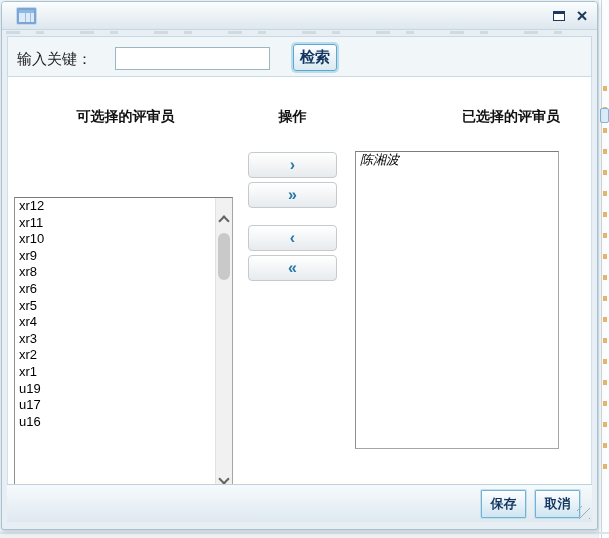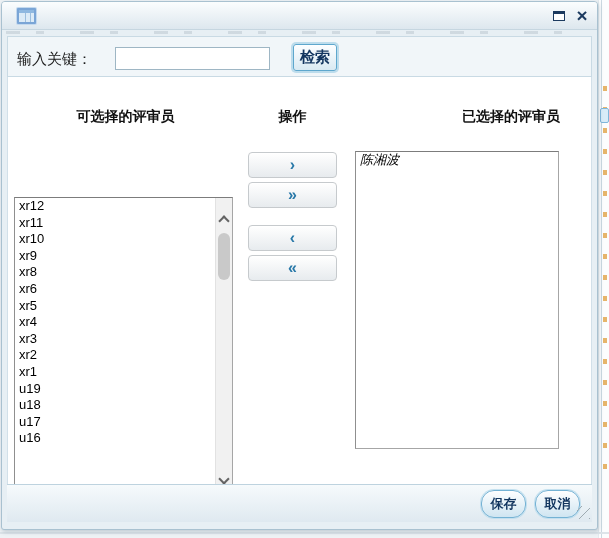--- a/index.html
+++ b/index.html
@@ -83,21 +83,21 @@
   .ops-btn { position:absolute; left:240px; width:89px; height:26px;
     border:1px solid #c6cacd; border-radius:4px;
     background:linear-gradient(#ffffff,#e7ebee); box-shadow:inset 0 1px 0 #fff;
     color:#2878a8; font-weight:bold; font-size:16px; line-height:22px;
     text-align:center; cursor:pointer; font-family:"Liberation Sans",sans-serif; }
 
   
   .footer { position:absolute; left:5px; right:5px; top:482px; height:38px;
     background:linear-gradient(#f6fafc,#dfe9f0); border-top:1px solid #bed3df;
     display:flex; justify-content:flex-end; align-items:center; gap:9px; padding-right:12px; }
-  .dlg-btn { width:45px; height:28px; border:1px solid #74b2d4; border-radius:13px;
+  .dlg-btn { width:45px; height:28px; border:1px solid #74b2d4; border-radius:1px;
     box-shadow:0 0 0 1px #c3e0ef; background:linear-gradient(#fefeff,#cfe5f1);
     color:#12355f; font-weight:bold; font-size:13px; cursor:pointer;
     font-family:"Liberation Sans",sans-serif; }
   .resize-grip { position:absolute; right:2px; bottom:3px; width:13px; height:13px;
     background:repeating-linear-gradient(135deg, transparent 0 3px, #9fabb2 3px 4px,
       transparent 4px 7px); cursor:nwse-resize; }
 </style>
 </head>
 <body>
 
@@ -137,21 +137,20 @@
           <div class="list-item">xr10</div>
           <div class="list-item">xr9</div>
           <div class="list-item">xr8</div>
           <div class="list-item">xr6</div>
           <div class="list-item">xr5</div>
           <div class="list-item">xr4</div>
           <div class="list-item">xr3</div>
           <div class="list-item">xr2</div>
           <div class="list-item">xr1</div>
           <div class="list-item">u19</div>
-          <div class="list-item">u18</div>
           <div class="list-item">u17</div>
           <div class="list-item">u16</div>
         </div>
       <div class="scrollbar">
         <span class="chev up"></span>
         <span class="sb-thumb"></span>
         <span class="chev down"></span>
       </div>
     </div>
 

